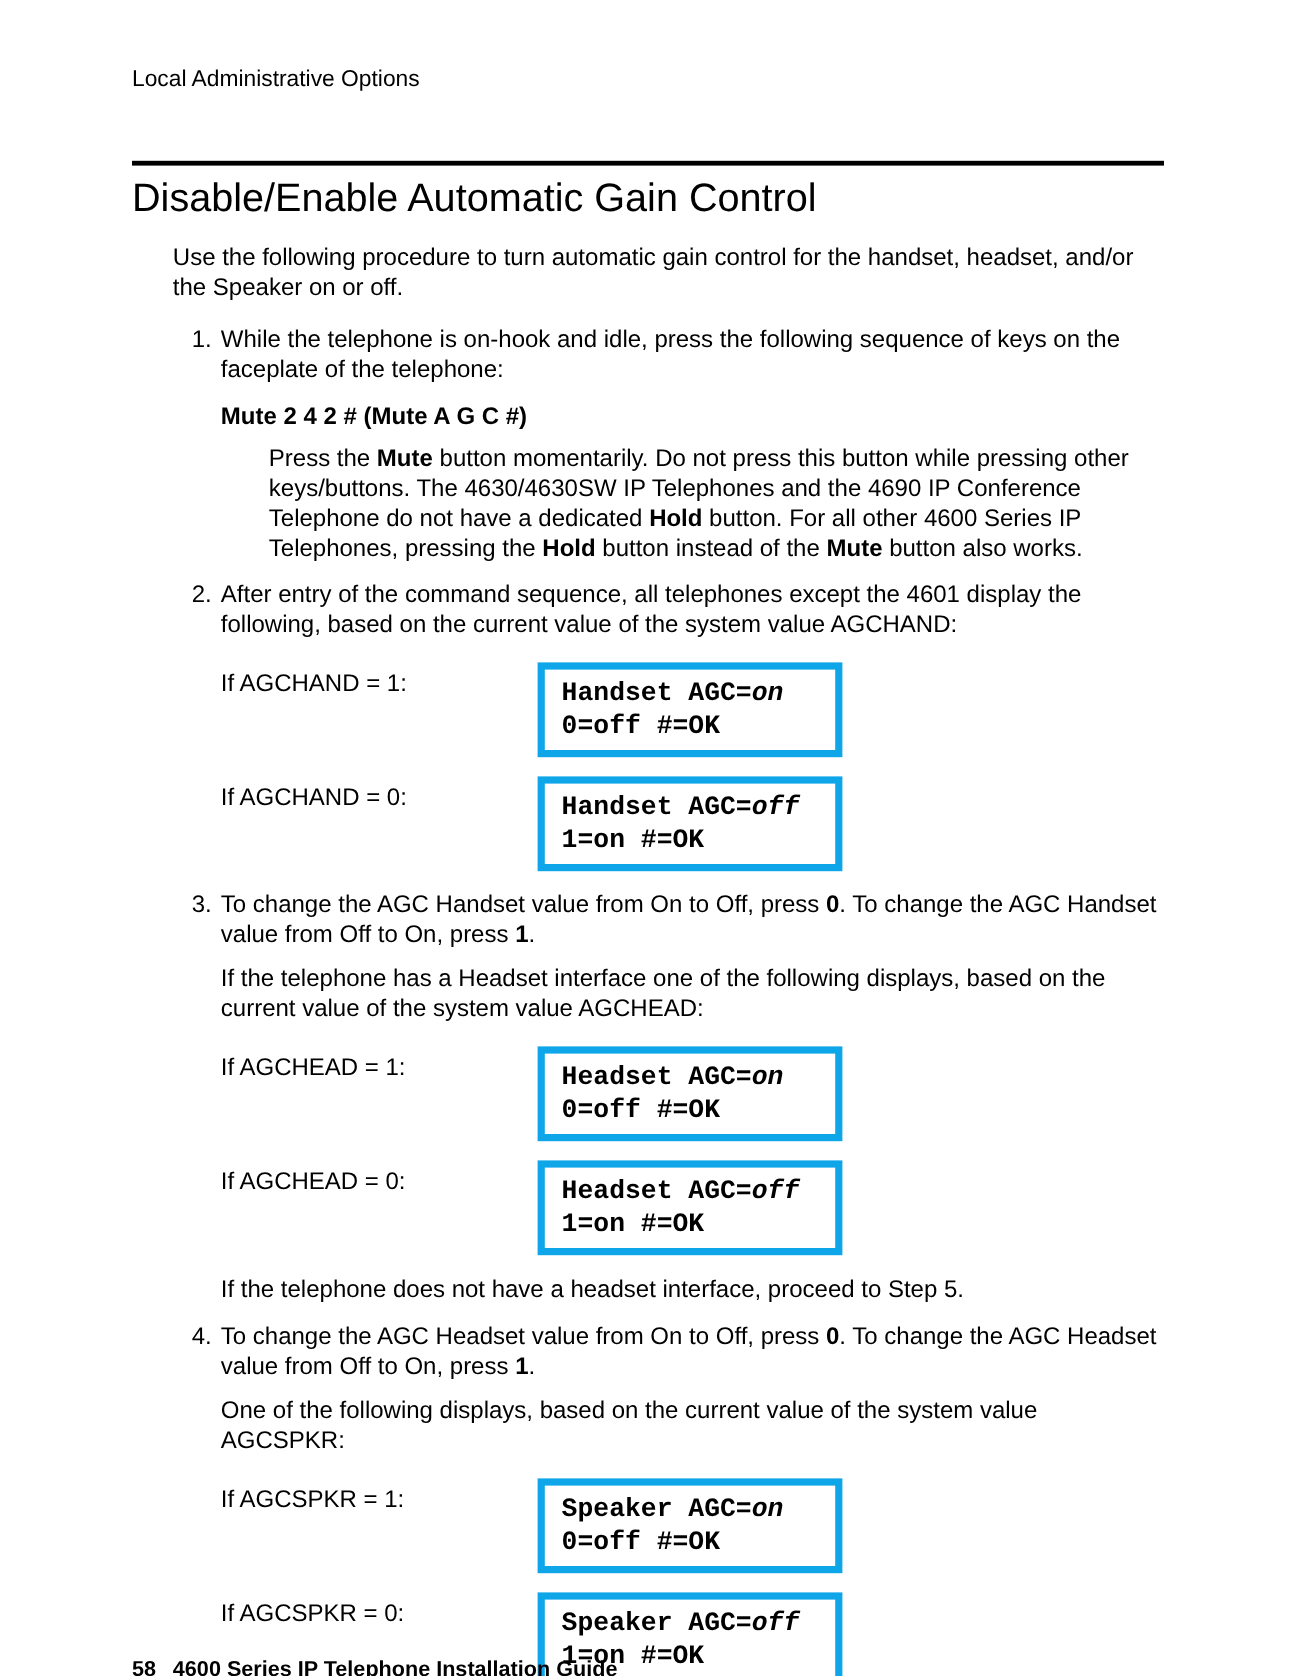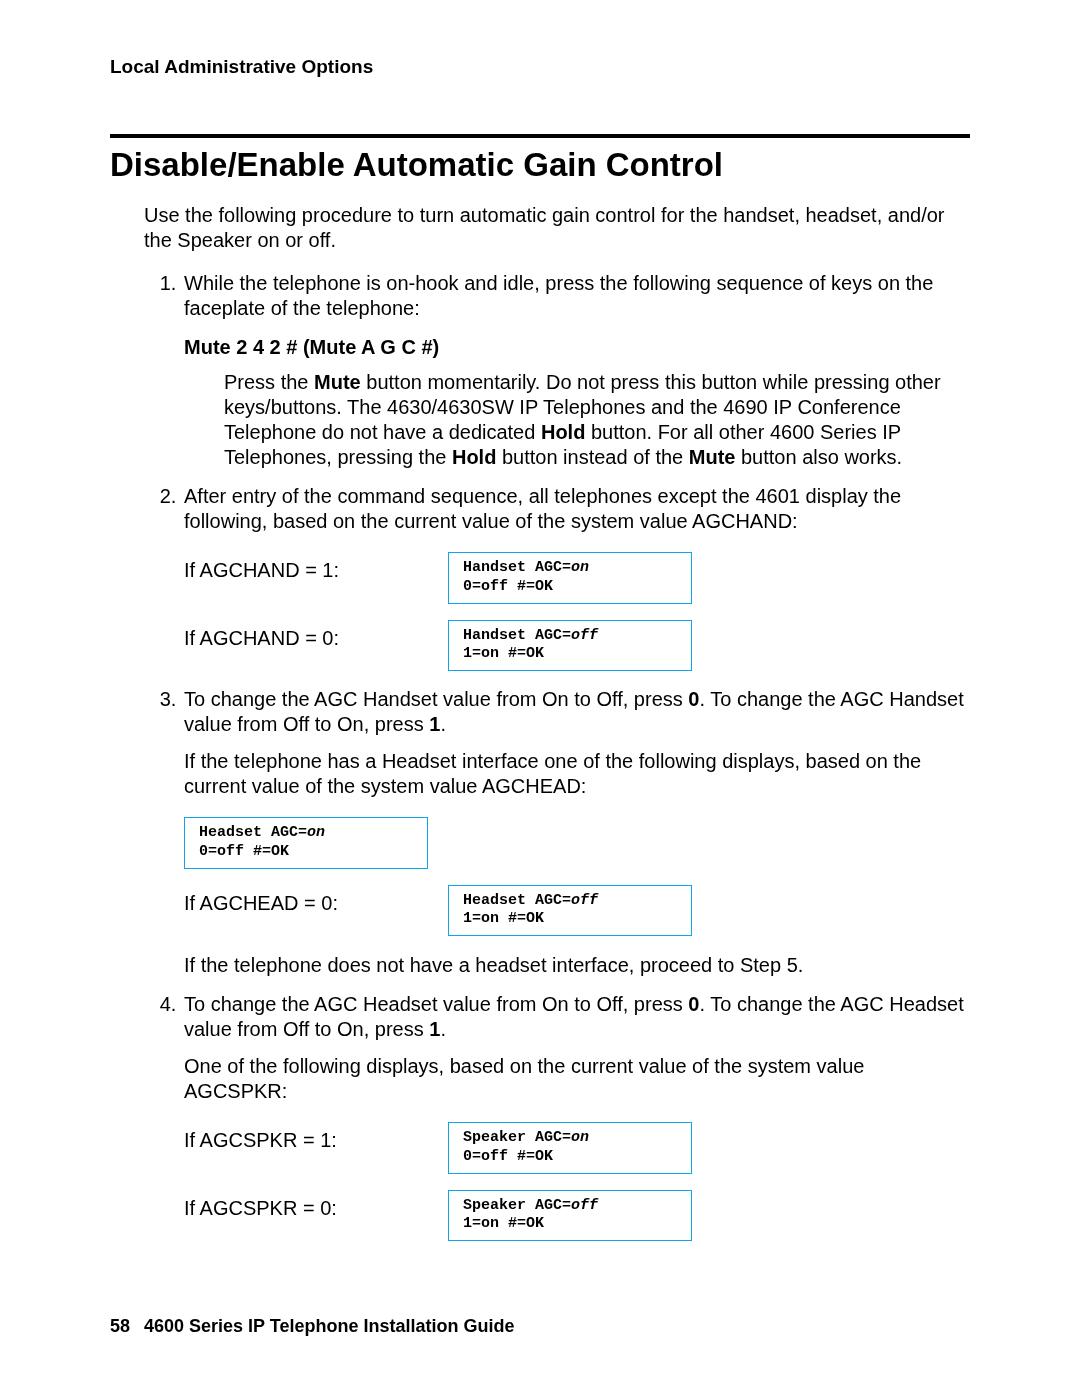--- a/index.html
+++ b/index.html
@@ -15,32 +15,32 @@
     line-height: 1.25;
   }
   .page {
     box-sizing: border-box;
     width: 1080px;
     min-height: 1397px;
     padding: 55px 110px 40px 110px;
     position: relative;
   }
   .running-head {
-    font-weight: bold;
+    font-weight: normal;
     font-size: 19px;
     margin-bottom: 55px;
   }
   .rule {
     border: none;
     border-top: 4px solid #000;
     margin: 0 0 6px 0;
   }
   h1.title {
     font-size: 33px;
-    font-weight: bold;
+    font-weight: normal;
     margin: 0 0 18px 0;
   }
   .intro {
     margin: 0 0 18px 34px;
   }
   ol.steps {
     margin: 0 0 0 34px;
     padding-left: 38px;
   }
   ol.steps > li {
@@ -72,25 +72,25 @@
     display: flex;
     align-items: flex-start;
     margin-bottom: 16px;
     gap: 42px;
   }
   .disp-label {
     width: 222px;
     padding-top: 6px;
   }
   .disp-box {
-    border: 1px solid #0ea5e9;
+    border: 6px solid #0ea5e9;
     padding: 6px 14px 6px 14px;
     width: 214px;
     font-family: "Courier New", Courier, monospace;
-    font-size: 15px;
+    font-size: 22px;
     line-height: 1.25;
     font-weight: bold;
   }
   .disp-box .state {
     font-style: italic;
   }
   .after-box {
     margin-top: 17px;
   }
   .footer {
@@ -145,20 +145,21 @@
           </div>
         </div>
       </div>
     </li>
 
     <li>
       <span><span>To change the AGC Handset value from On to Off, press </span><span class="bold">0</span><span>. To change the AGC Handset value from Off to On, press </span><span class="bold">1</span><span>.</span></span>
       <div class="sub">If the telephone has a Headset interface one of the following displays, based on the current value of the system value AGCHEAD:</div>
       <div class="disp-table">
         <div class="disp-row">
+          <div class="disp-label">If AGCHEAD = 1:</div>
           <div class="disp-box">
             <div><span>Headset AGC=</span><span class="state">on</span></div>
             <div>0=off #=OK</div>
           </div>
         </div>
         <div class="disp-row">
           <div class="disp-label">If AGCHEAD = 0:</div>
           <div class="disp-box">
             <div><span>Headset AGC=</span><span class="state">off</span></div>
             <div>1=on #=OK</div>

